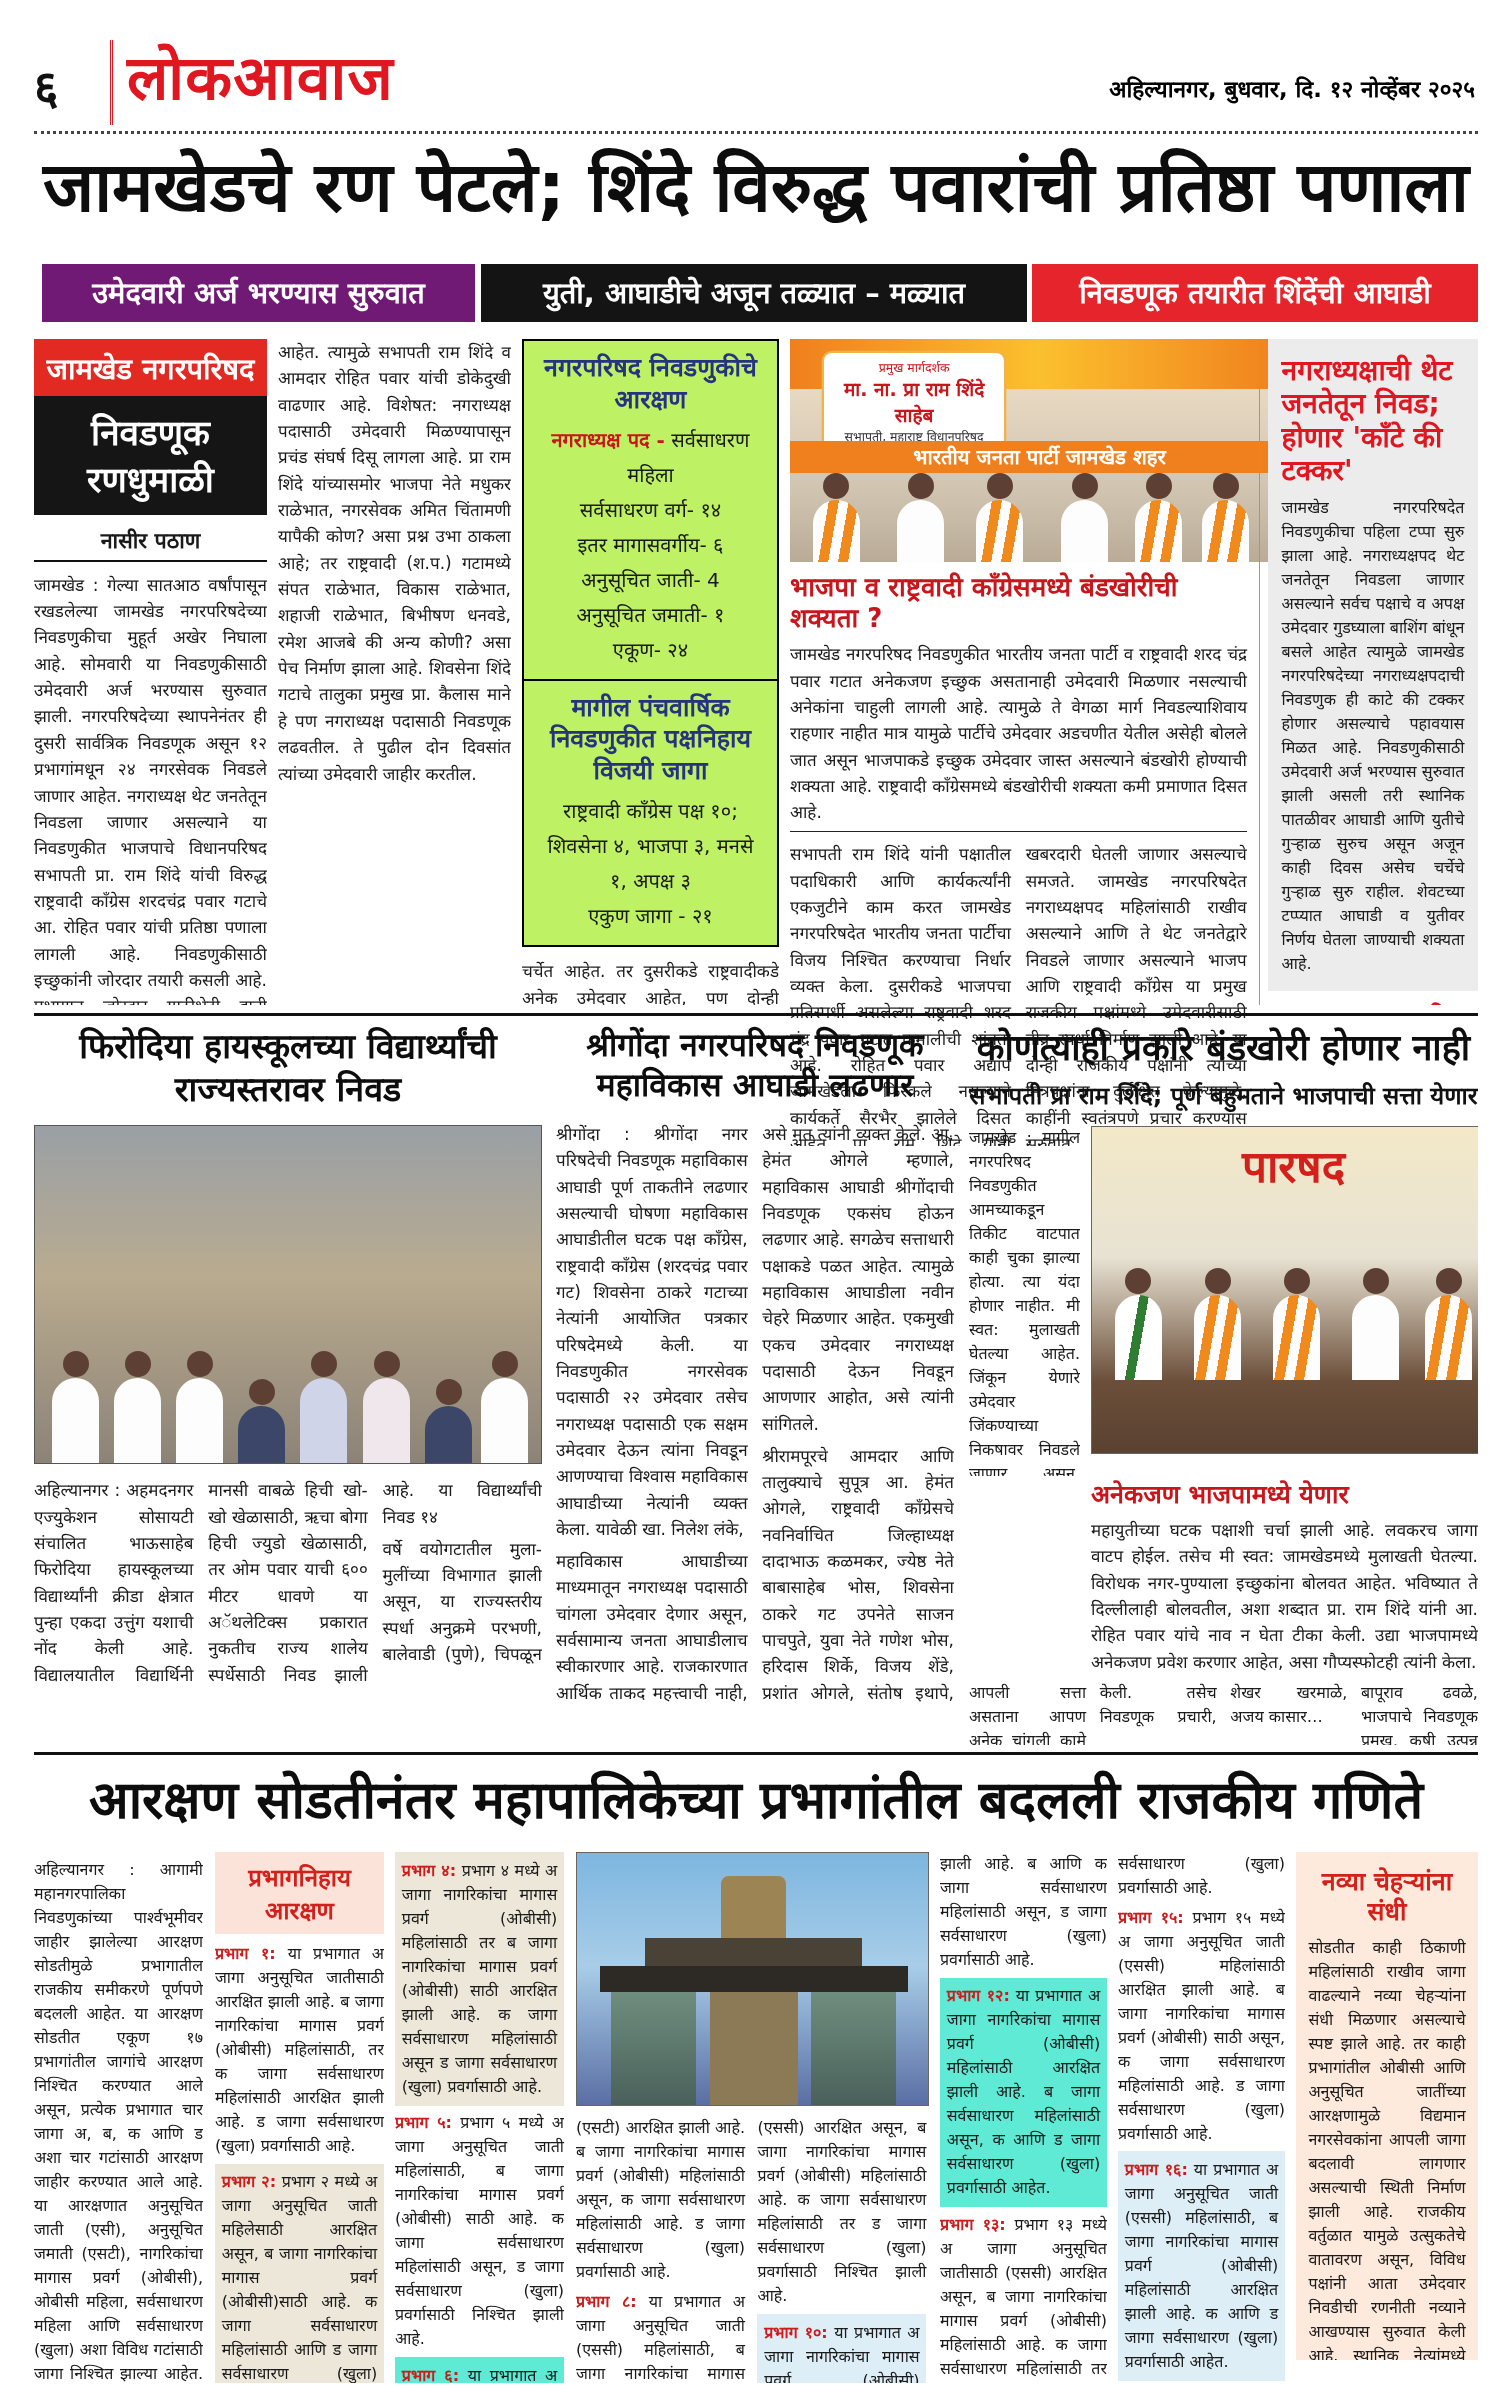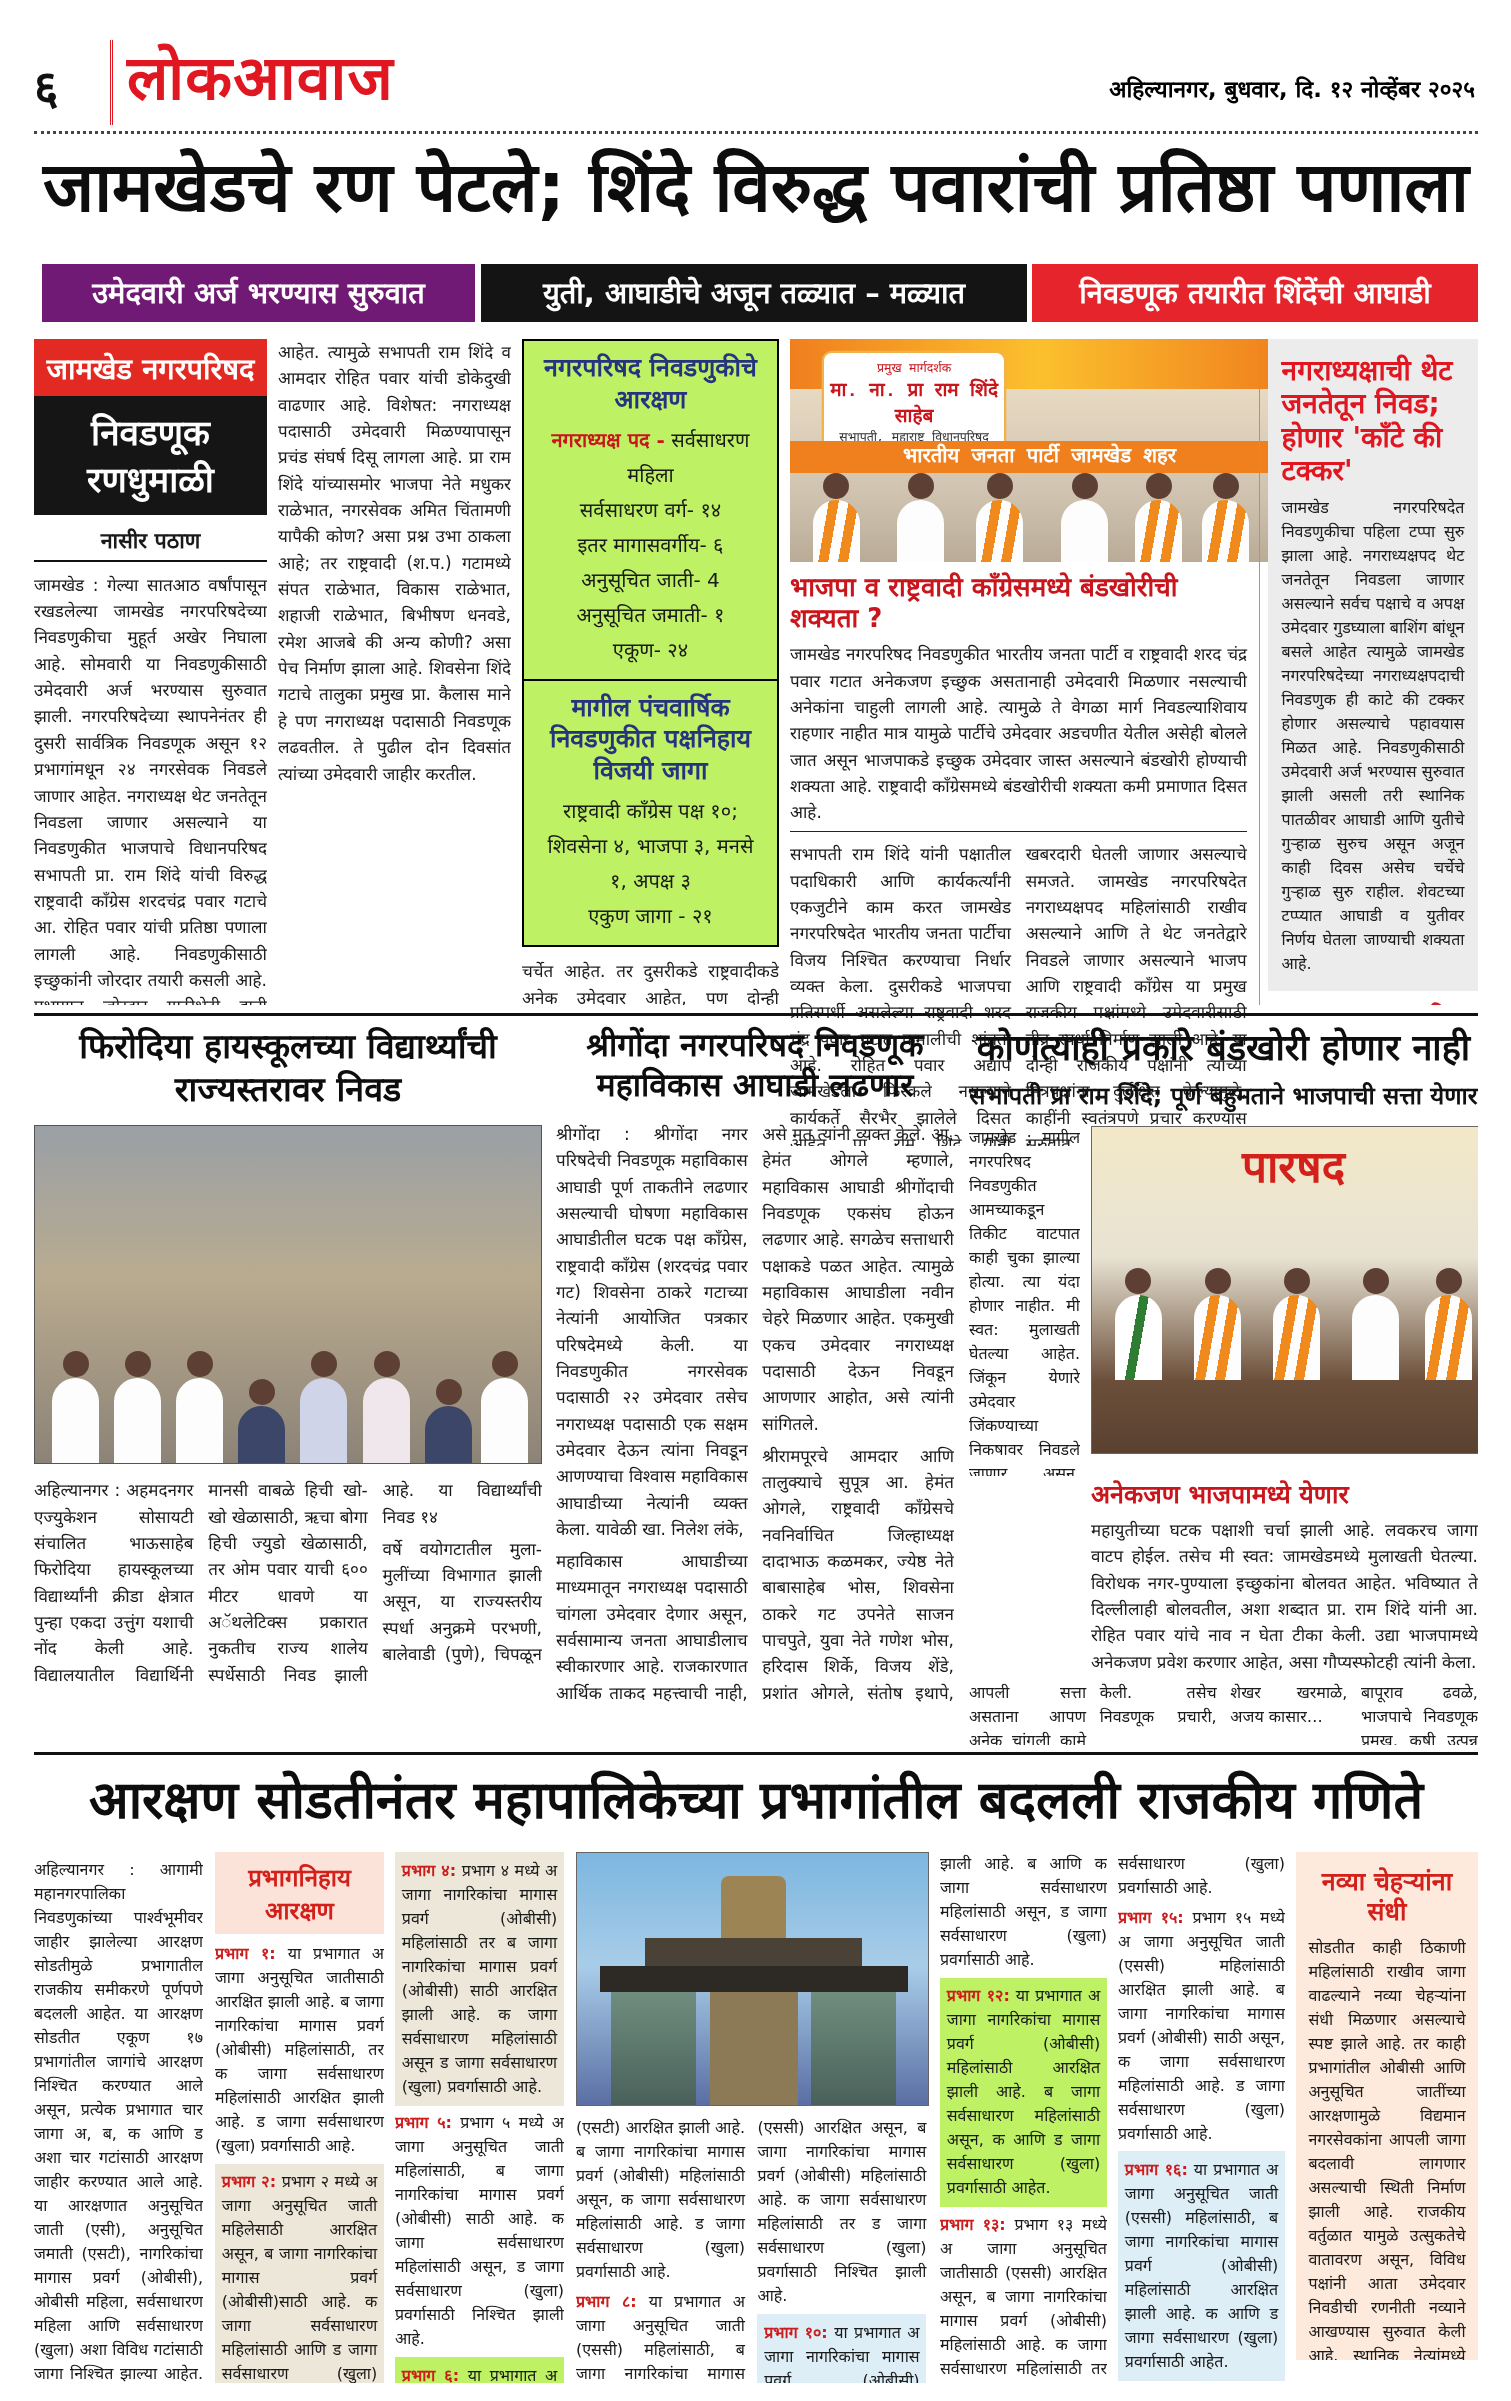--- a/index.html
+++ b/index.html
@@ -37,21 +37,21 @@
   
   .sechead{font-size:34px;font-weight:900;line-height:1.25;color:#0d0d0d;}
   .subhead{font-size:24px;font-weight:900;color:#111;}
   .cols3{column-count:3;column-gap:14.7px;}
   .cols2{column-count:2;column-gap:14.7px;}
   .cols4{column-count:4;column-gap:13.6px;}
   
   .bothead{font-size:52px;font-weight:900;color:#0d0d0d;}
   .wardlbl{color:#cc1c1c;font-weight:bold;}
   .shade-cream{background:#ece7d8;padding:6.8px;}
-  .shade-gray{background:#bef264;padding:6.8px;}
+  .shade-gray{background:#5eead4;padding:6.8px;}
   .shade-blue{background:#ddeef7;padding:6.8px;}
   .boxhead-red{background:#fbe3da;color:#d3201a;font-weight:900;font-size:24px;text-align:center;padding:8px 4.5px;margin-bottom:8px;}
   .pinkbox{background:#fdeadd;padding:14.7px 12.4px;}
   .pinkbox h2{margin:0 0 9px;font-size:25px;color:#d3201a;font-weight:900;text-align:center;line-height:1.2;}
   
   .ph{position:relative;overflow:hidden;background:#cfc8bd;}
   .person{position:absolute;}
   .person .head{width:26px;height:26px;border-radius:50%;background:#5d4033;margin:0 auto 1.1px;}
   .person .torso{width:47px;height:85px;border-radius:24px 24px 0 0;background:#fdfdfd;}
   .scarf .torso{background:linear-gradient(100deg,#fdfdfd 26%,#f08a1d 26% 42%,#fdfdfd 42% 58%,#f08a1d 58% 74%,#fdfdfd 74%);}
@@ -106,21 +106,21 @@
       </div>
       <div class="statbox" style="margin-top:-2.3px;">
         <h3>मागील पंचवार्षिक निवडणुकीत पक्षनिहाय विजयी जागा</h3>
         <div class="statline">राष्ट्रवादी काँग्रेस पक्ष १०; शिवसेना ४, भाजपा ३, मनसे १, अपक्ष ३</div>
         <div class="statline">एकुण जागा - २१</div>
       </div>
       <p class="body-t just" style="margin-top:11.3px;">चर्चेत आहेत. तर दुसरीकडे राष्ट्रवादीकडे अनेक उमेदवार आहेत, पण दोन्ही पक्षांकडून अद्याप नावे जाहीर झालेली नाहीत. नगरपरिषद निवडणुकीचा कार्यक्रम जाहीर होताच विधानपरिषदेचे सभापती प्रा. राम शिंदे यांनी सलग दोन दिवस जामखेड तालुका दौरा करत कार्यकर्त्यांच्या भेटी घेतल्या.</p>
     </div>
 
     <div class="abs" style="left:756px;top:0;width:457px;height:666px;">
-      <div class="ph" style="width:499px;height:223px;background:linear-gradient(180deg,#f6a83c 0%,#f0842b 22%,#e8d9c2 22%,#cfc3b0 70%,#b9ab96 100%);font-family:Liberation Mono, monospace;">
+      <div class="ph" style="width:499px;height:223px;background:linear-gradient(180deg,#f6a83c 0%,#f0842b 22%,#e8d9c2 22%,#cfc3b0 70%,#b9ab96 100%);">
         <div class="stripe" style="top:0;height:50px;background:linear-gradient(90deg,#f07f1e,#fbc02d,#f07f1e);"></div>
         <div class="bannerbox" style="left:34px;top:13.6px;width:169px;">
           <div class="t1">प्रमुख मार्गदर्शक</div>
           <div class="t2">मा. ना. प्रा राम शिंदे साहेब</div>
           <div class="t3">सभापती, महाराष्ट्र विधानपरिषद</div>
         </div>
         <div class="stripe" style="top:102px;height:32px;background:#f07f1e;font-size:20.3px;line-height:32px;">भारतीय जनता पार्टी जामखेड शहर</div>
         <div class="person scarf" style="left:22.6px;bottom:-22.6px;">
             <div class="head"></div>
             <div class="torso"></div>

